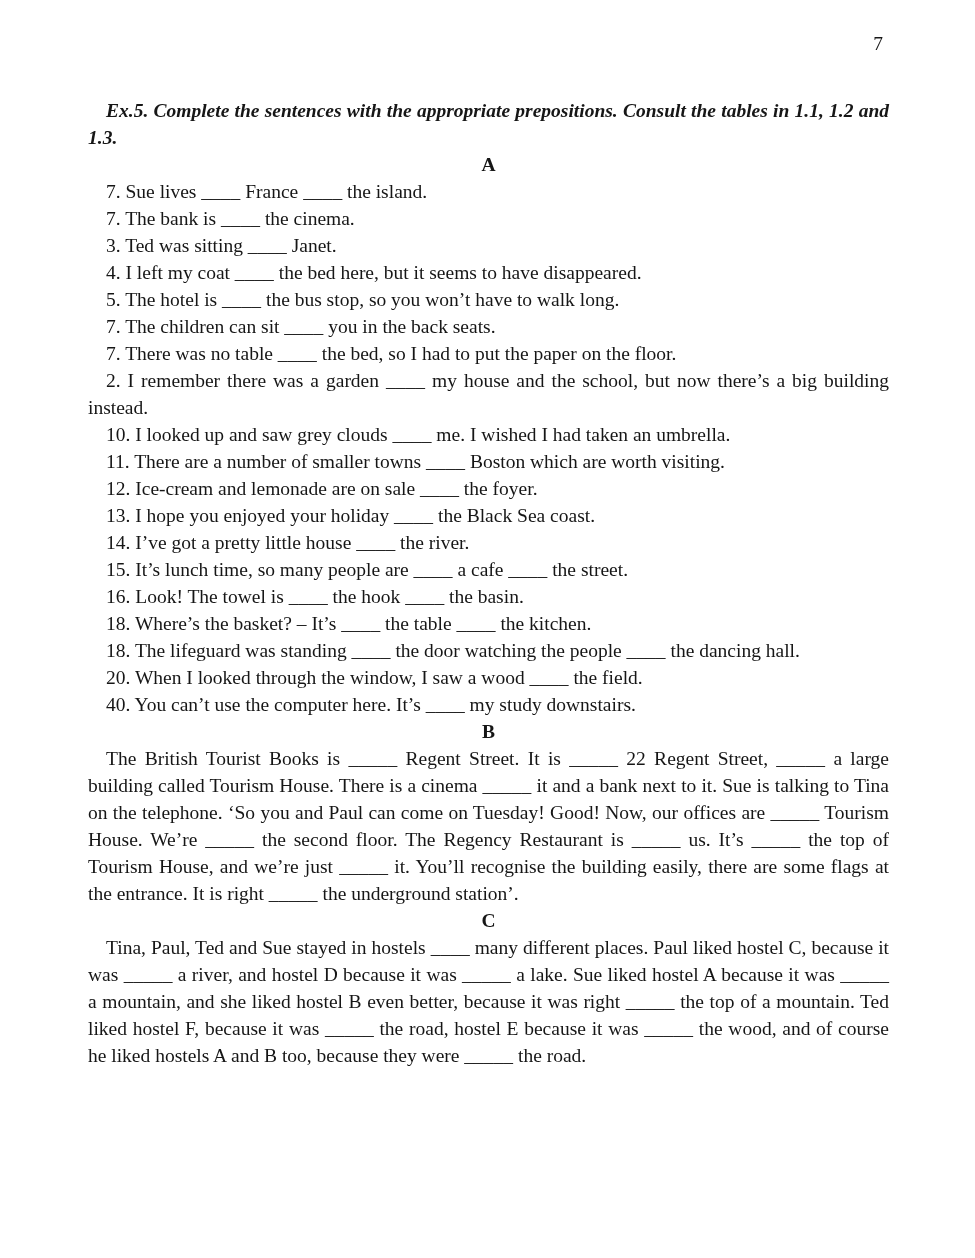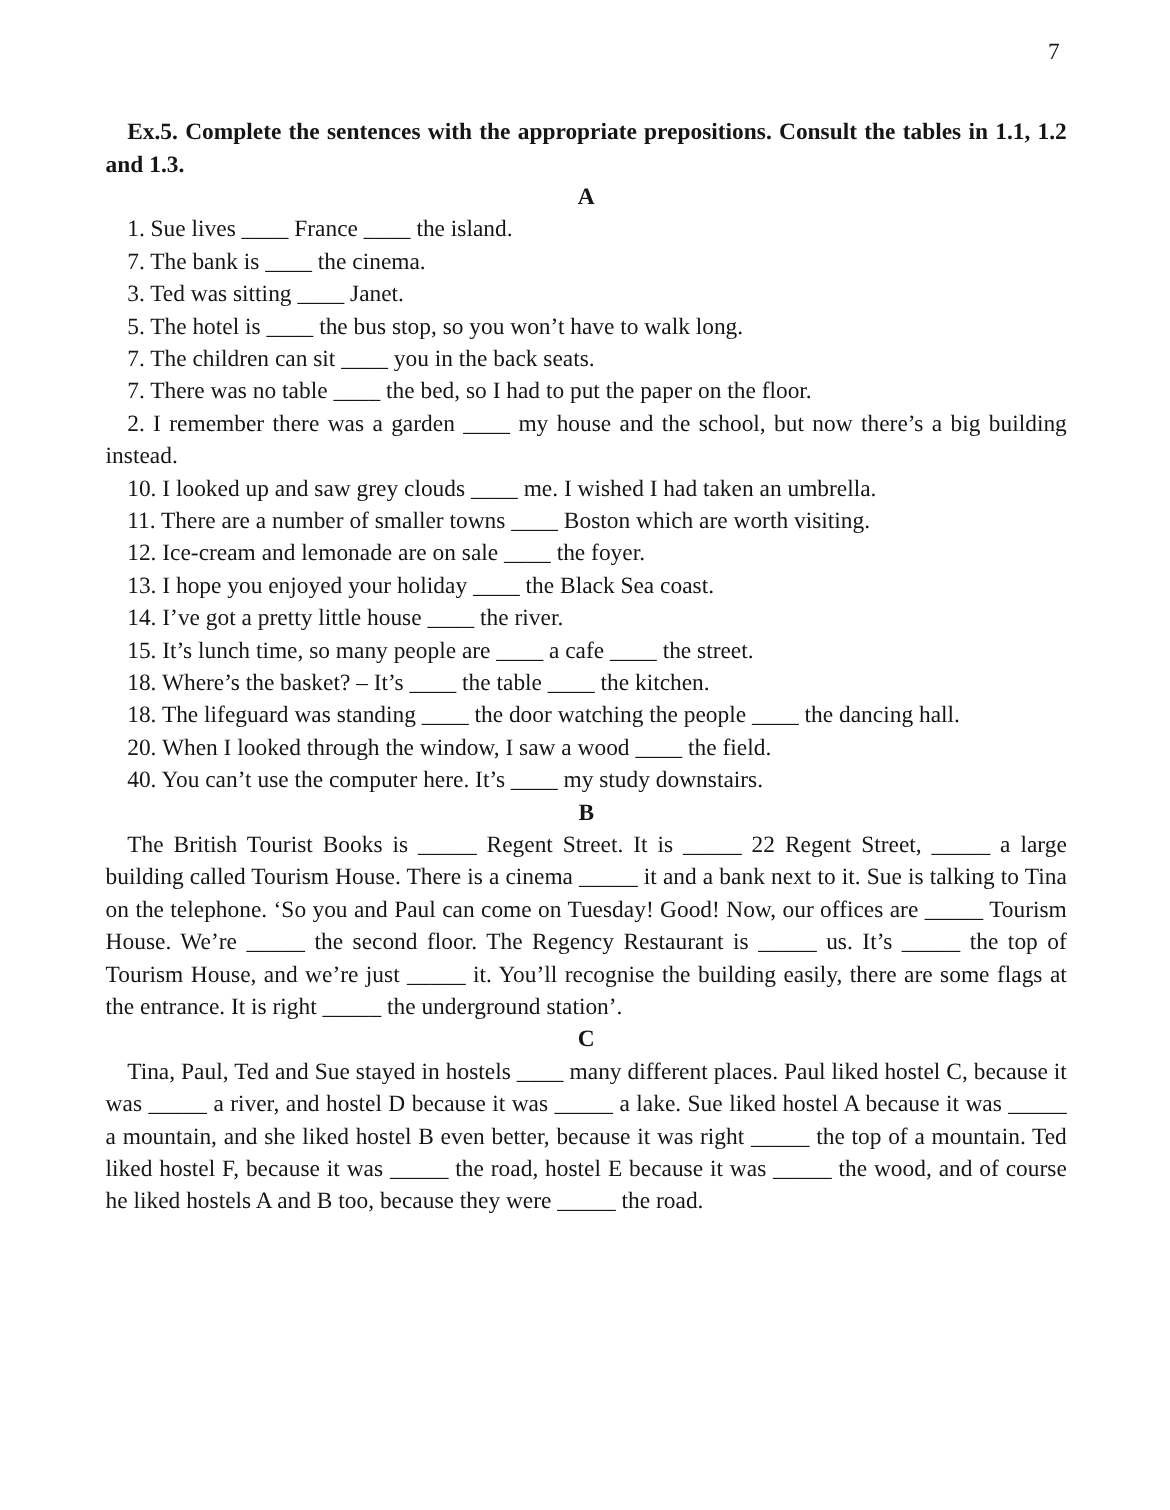--- a/index.html
+++ b/index.html
@@ -23,20 +23,21 @@
   .page-number {
     text-align: right;
     padding-right: 6px;
     margin: 0 0 40px 0;
   }
   .heading {
     font-weight: bold;
     text-indent: 18px;
     text-align: justify;
     margin: 0 0 0 0;
+    font-style: italic;
   }
   .section-label {
     font-weight: bold;
     text-align: center;
     margin: 0;
   }
   .item, .para {
     margin: 0;
     text-indent: 18px;
     text-align: justify;
@@ -46,33 +47,35 @@
 <body>
 
 <div class="page">
 
   <p class="page-number">7</p>
 
   <p class="heading">Ex.5. Complete the sentences with the appropriate prepositions. Consult the tables in 1.1, 1.2 and 1.3.</p>
 
   <p class="section-label">A</p>
 
-  <p class="item">1. Sue lives ____ France ____ the island.</p>
+  <p class="item">7. Sue lives ____ France ____ the island.</p>
   <p class="item">7. The bank is ____ the cinema.</p>
   <p class="item">3. Ted was sitting ____ Janet.</p>
+  <p class="item">4. I left my coat ____ the bed here, but it seems to have disappeared.</p>
   <p class="item">5. The hotel is ____ the bus stop, so you won’t have to walk long.</p>
   <p class="item">7. The children can sit ____ you in the back seats.</p>
   <p class="item">7. There was no table ____ the bed, so I had to put the paper on the floor.</p>
   <p class="item">2. I remember there was a garden ____ my house and the school, but now there’s a big building instead.</p>
   <p class="item">10. I looked up and saw grey clouds ____ me. I wished I had taken an umbrella.</p>
   <p class="item">11. There are a number of smaller towns ____ Boston which are worth visiting.</p>
   <p class="item">12. Ice-cream and lemonade are on sale ____ the foyer.</p>
   <p class="item">13. I hope you enjoyed your holiday ____ the Black Sea coast.</p>
   <p class="item">14. I’ve got a pretty little house ____ the river.</p>
   <p class="item">15. It’s lunch time, so many people are ____ a cafe  ____ the street.</p>
+  <p class="item">16. Look! The towel is ____ the hook ____ the basin.</p>
   <p class="item">18. Where’s the basket? – It’s ____ the table ____ the kitchen.</p>
   <p class="item">18. The lifeguard was standing ____ the door watching the people ____ the dancing hall.</p>
   <p class="item">20. When I looked through the window, I saw a wood ____ the field.</p>
   <p class="item">40. You can’t use the computer here. It’s ____ my study downstairs.</p>
 
   <p class="section-label">B</p>
   <p class="para">The British Tourist Books is _____ Regent Street. It is _____ 22 Regent Street, _____ a large building called Tourism House. There is a cinema _____ it and a bank next to it. Sue is talking to Tina on the telephone. ‘So you and Paul can come on Tuesday! Good! Now, our offices are _____ Tourism House. We’re _____ the second floor. The Regency Restaurant is _____ us. It’s _____ the top of Tourism House, and we’re just _____ it. You’ll recognise the building easily, there are some flags at the entrance. It is right _____ the underground station’.</p>
 
   <p class="section-label">C</p>
   <p class="para">Tina, Paul, Ted and Sue stayed in hostels ____ many different places. Paul liked hostel C, because it was _____ a river, and hostel D because it was _____ a lake. Sue liked hostel A because it was _____ a mountain, and she liked hostel B even better, because it was right _____ the top of a mountain. Ted liked hostel F, because it was _____ the road, hostel E because it was _____ the wood, and of course he liked hostels A and B too, because they were _____ the road.</p>

